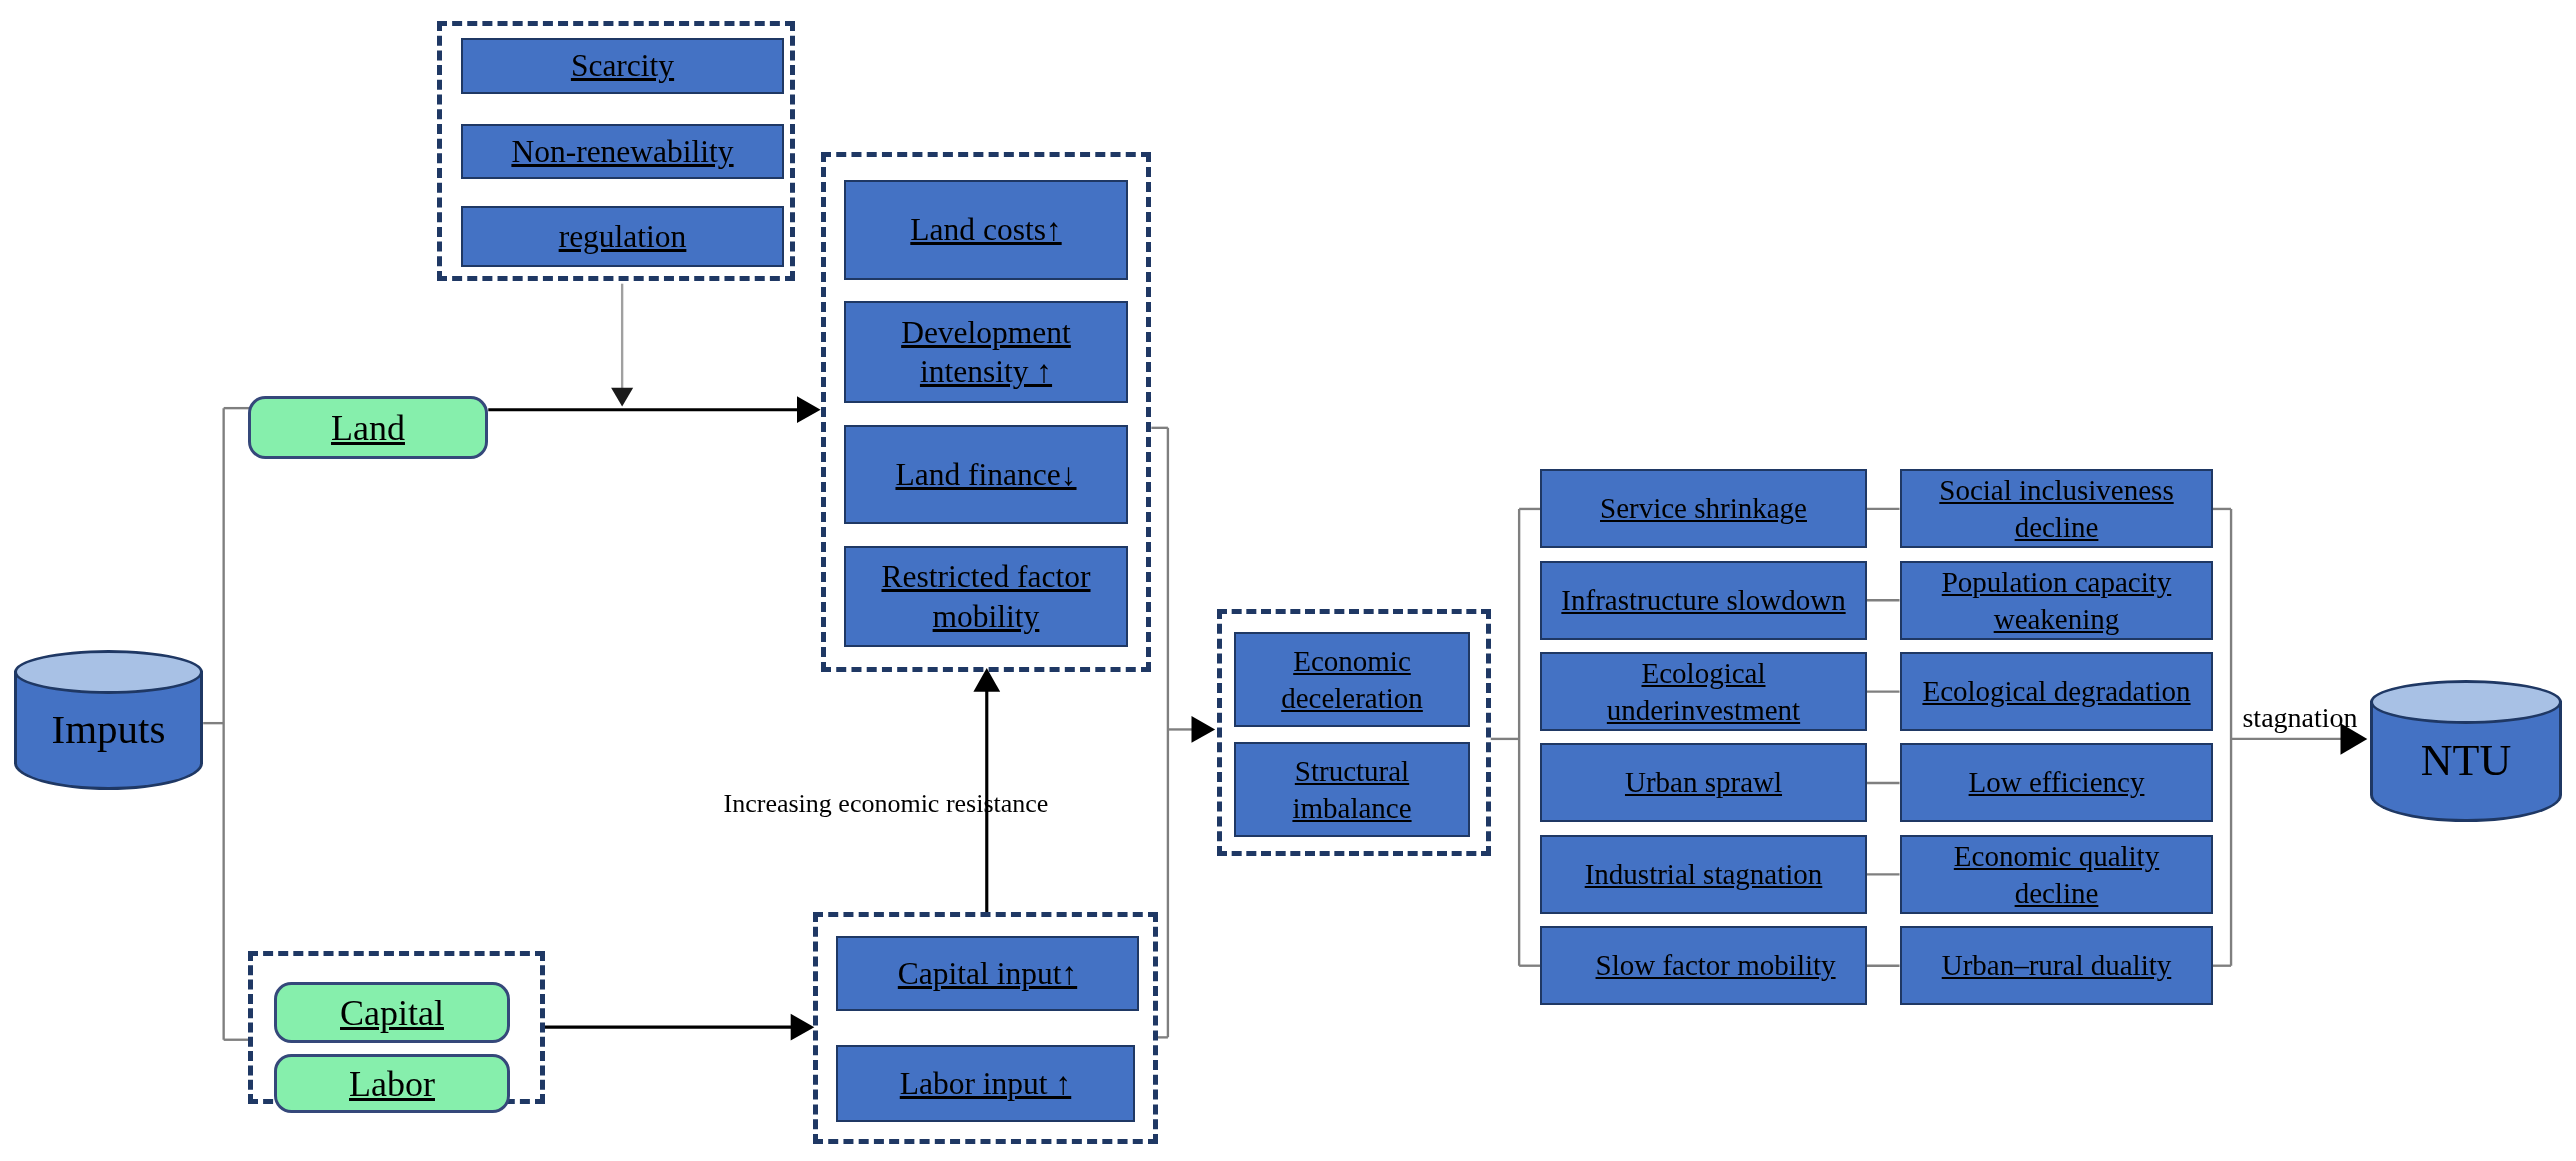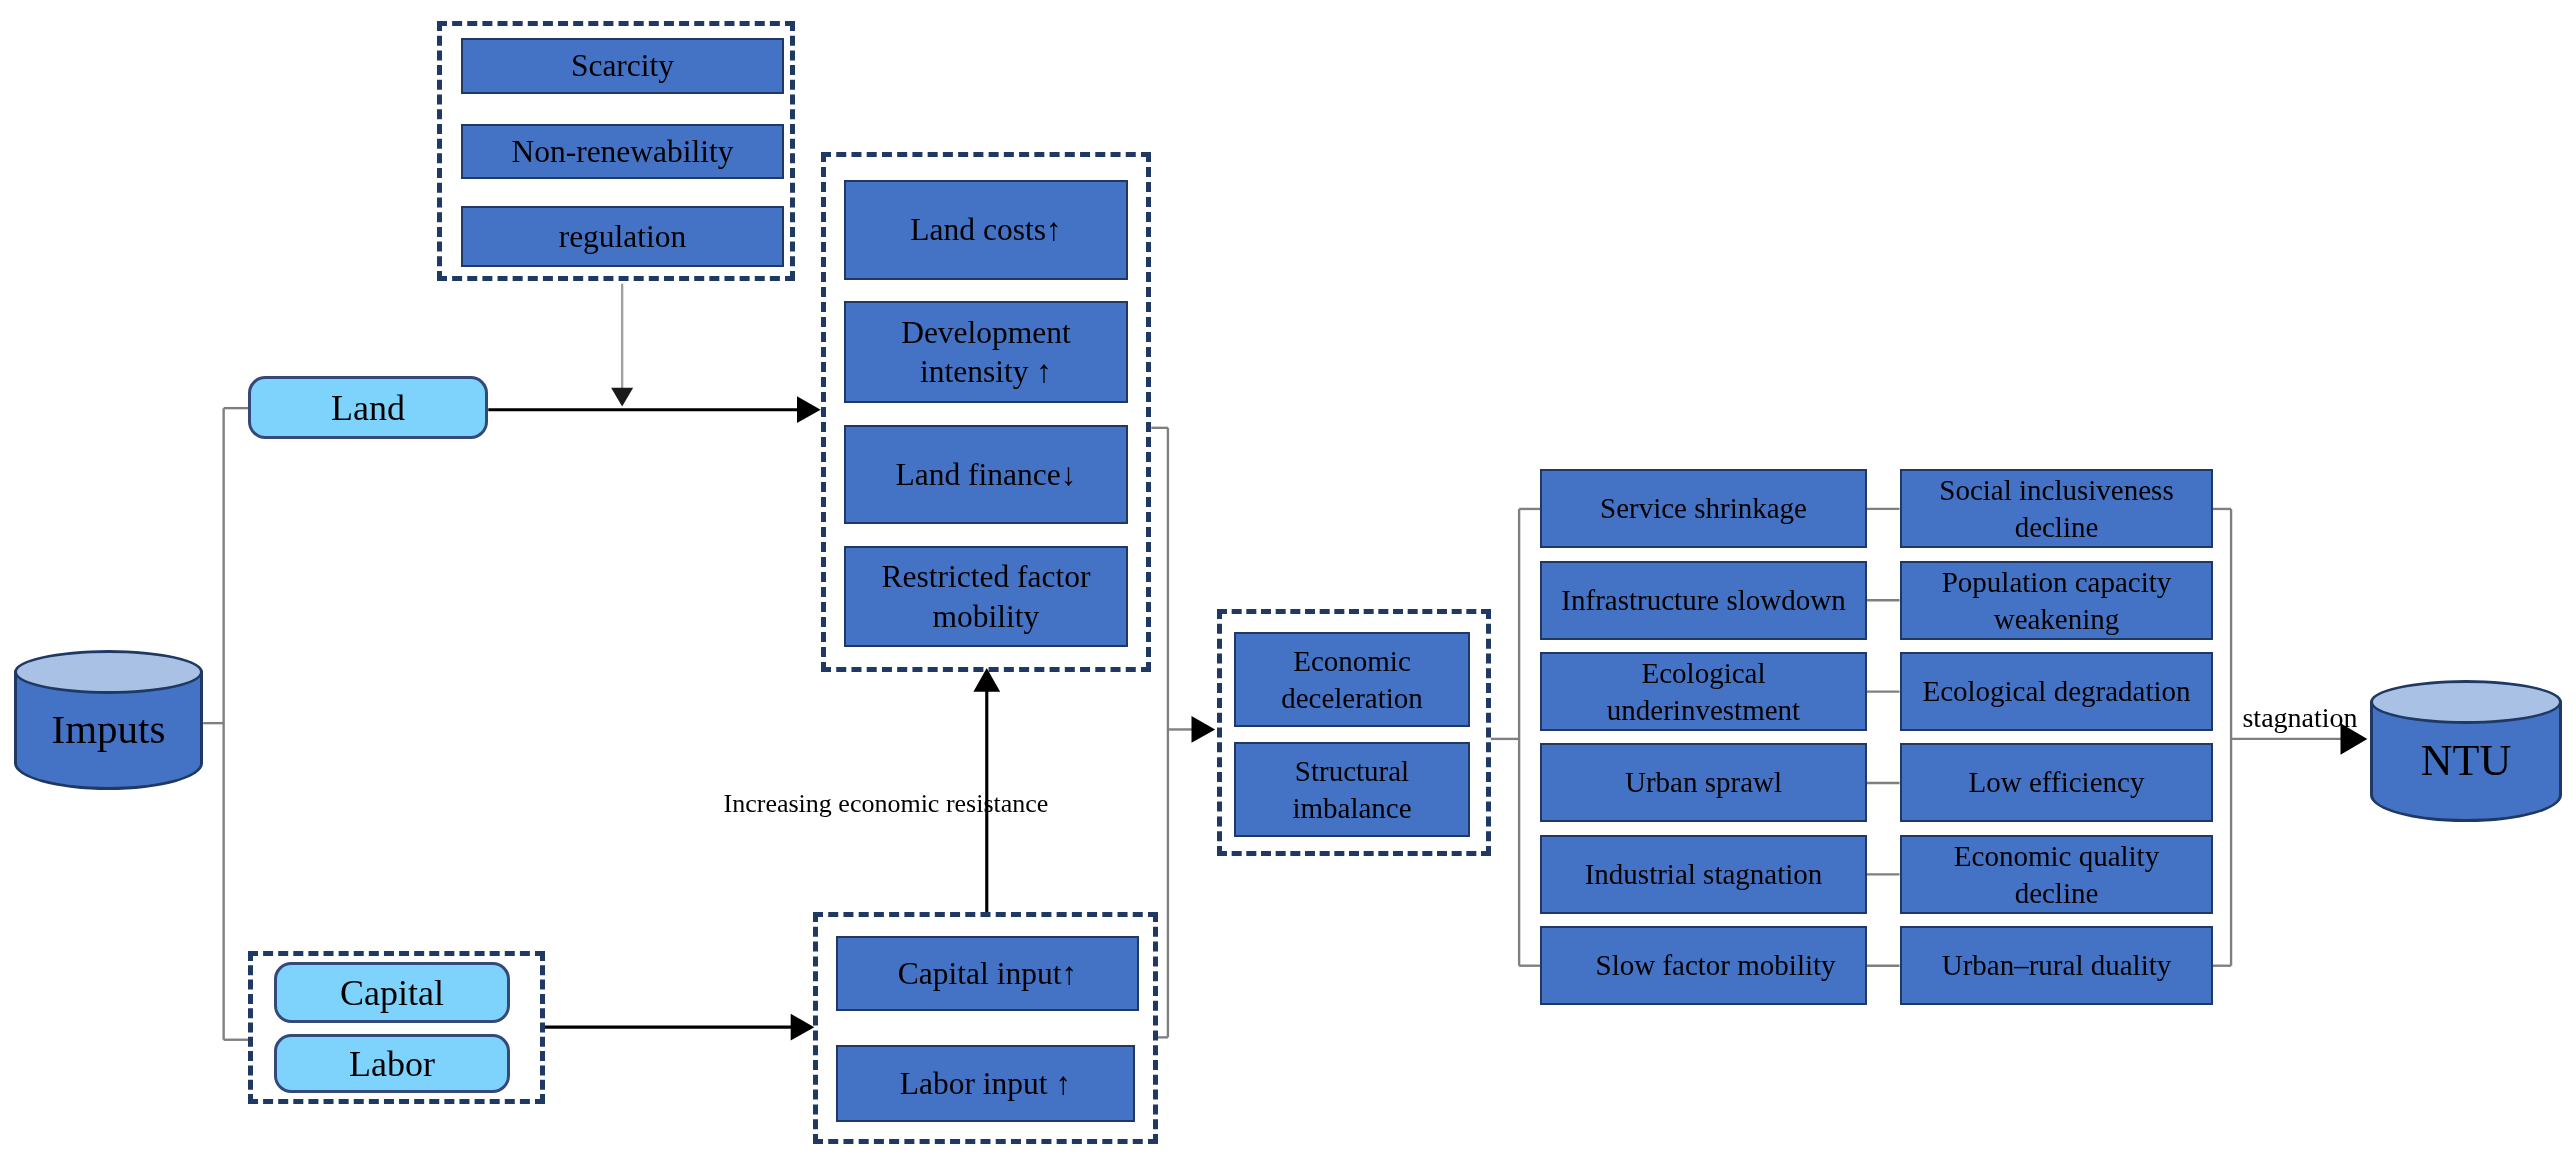--- a/index.html
+++ b/index.html
@@ -4,38 +4,39 @@
 <style>
   html,body{margin:0;padding:0;background:#ffffff;}
   #canvas{
     position:relative;
     width:2576px;height:1162px;
     background:#ffffff;
     font-family:"Liberation Serif","DejaVu Serif",serif;
     color:#000;
     overflow:hidden;
   }
-  .abs{position:absolute;box-sizing:border-box;}
+  .abs{position:absolute;box-sizing:border-box;text-decoration:underline;}
   
   .node{
     background:#4472C4;
     border:2.4px solid #1F3864;
     display:flex;align-items:center;justify-content:center;
     text-align:center;
     font-size:29px;line-height:1.25;
     padding:1.6px 7.9px;
   }
   
   .pill{
-    background:#7dd3fc;
+    background:#86efac;
     border:3.2px solid #35487A;
     border-radius:17.3px;
     display:flex;align-items:center;justify-content:center;
     text-align:center;
     font-size:36px;
+    margin-top:20px;
   }
   
   .group{
     border:5.5px dashed #1F3864;
     background:transparent;
   }
   
   .cyl-ellipse{
     position:absolute;left:0;top:0;width:100%;height:44px;
     background:#A8C1E5;border:3.2px solid #1F3864;border-radius:50%;

